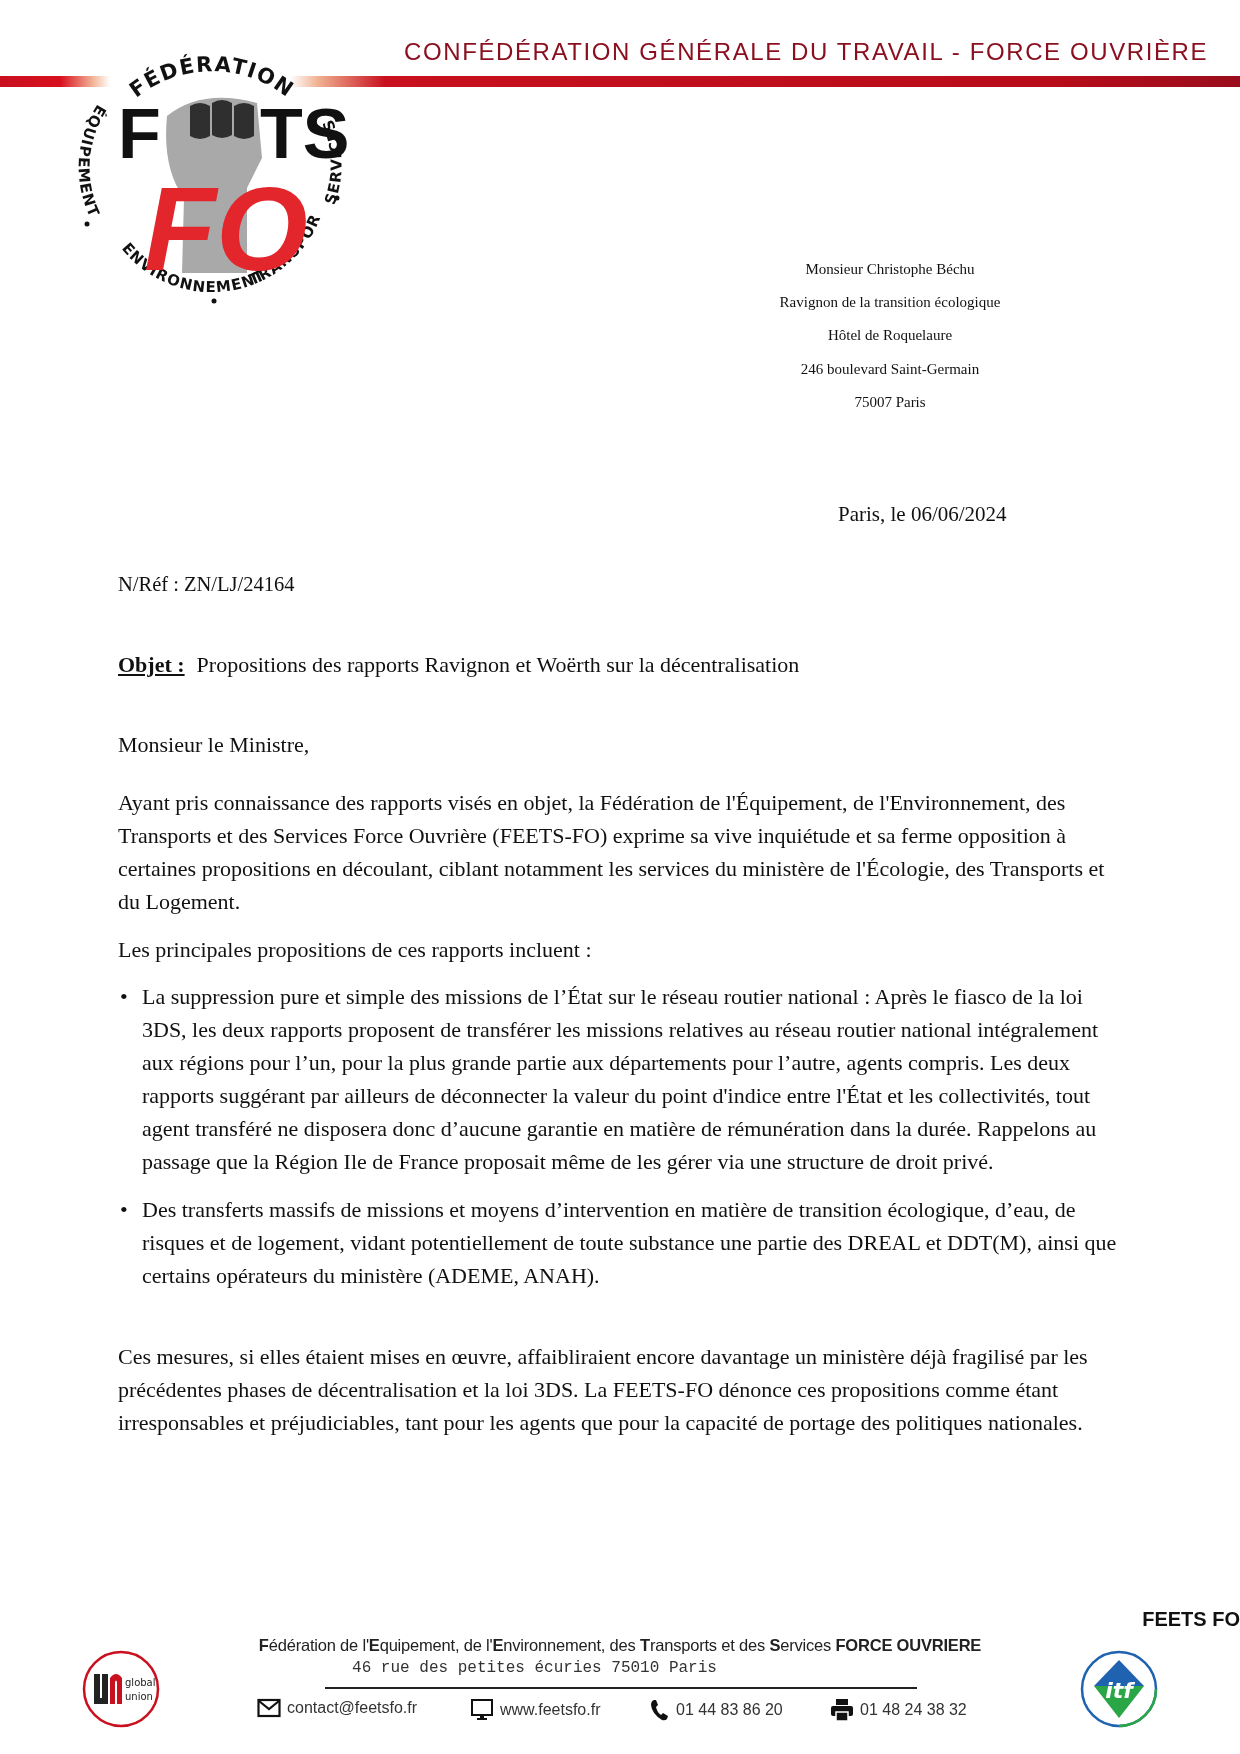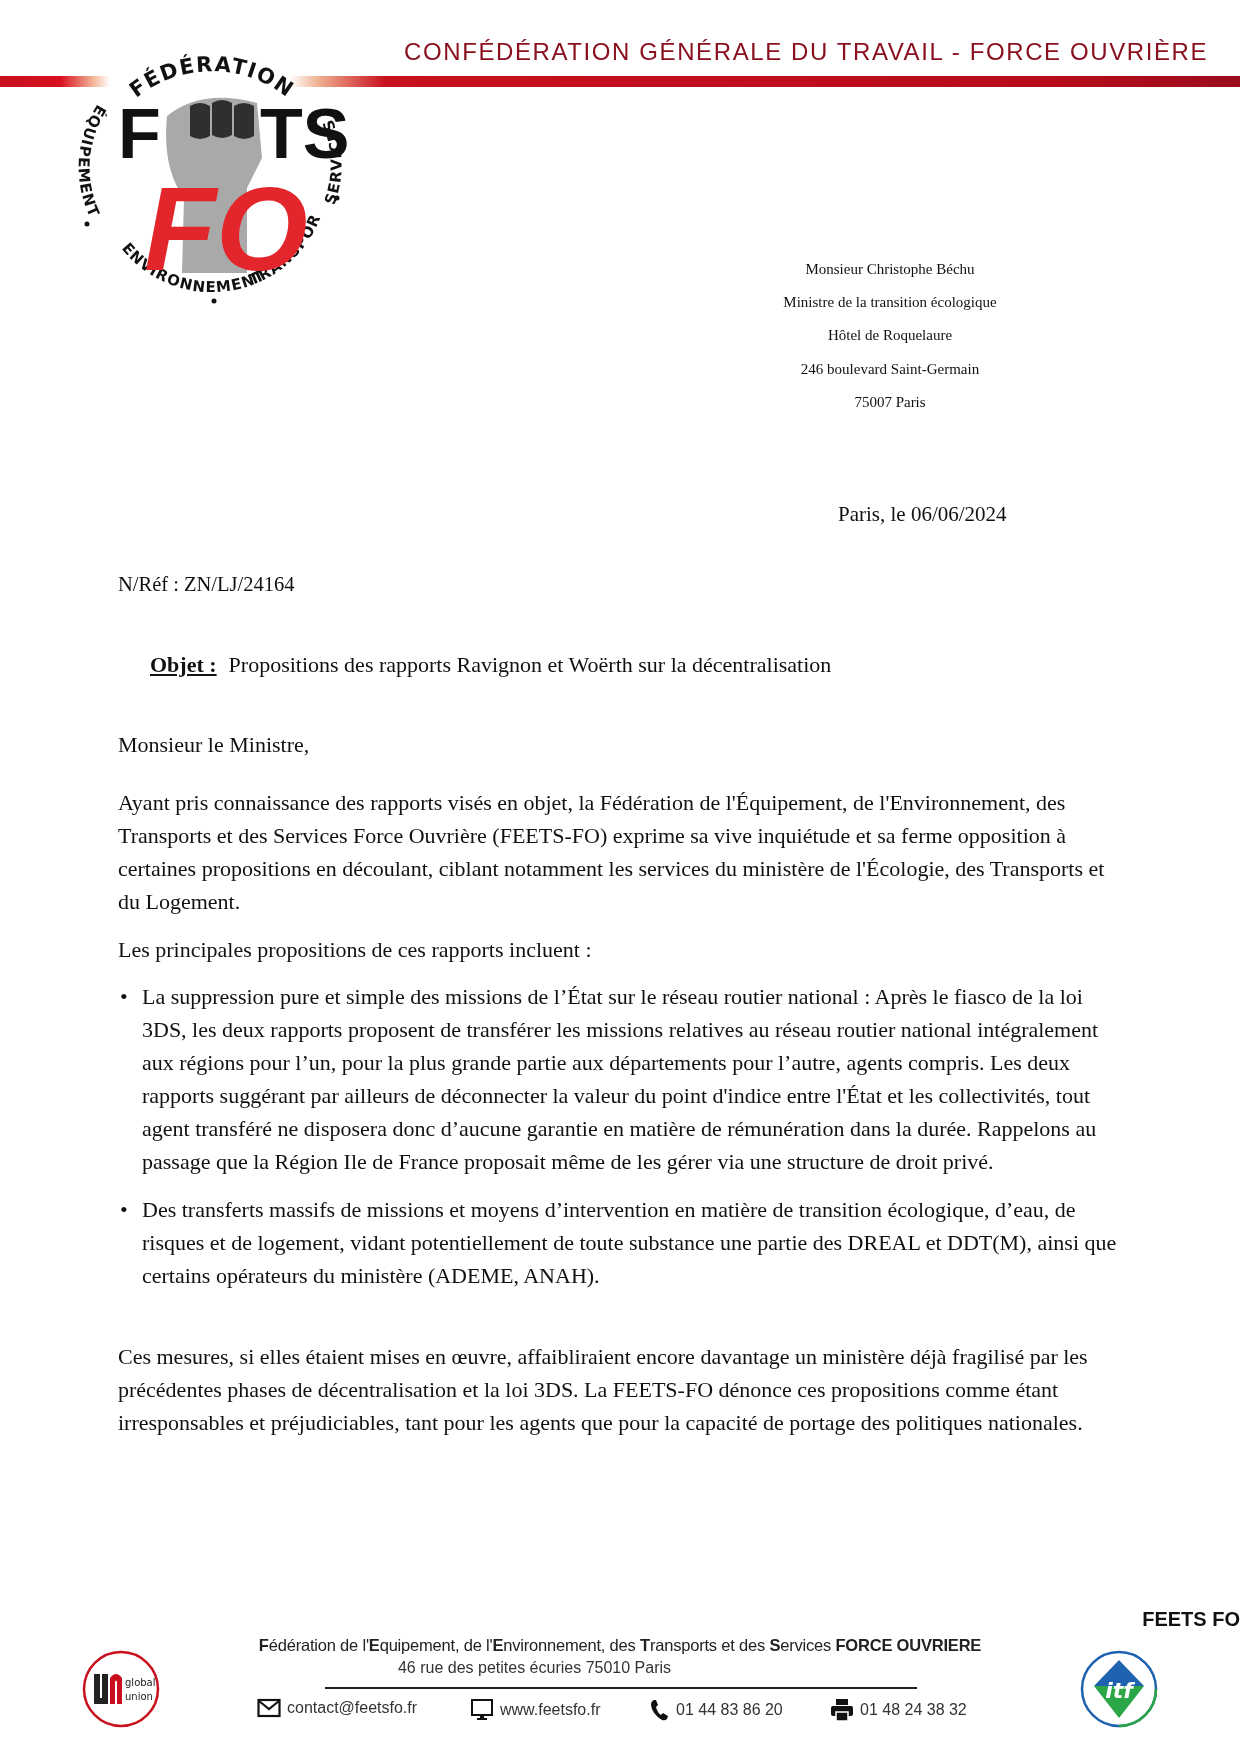--- a/index.html
+++ b/index.html
@@ -18,40 +18,40 @@
 
     
     .logo { position: absolute; left: 62px; top: 48px; width: 300px; height: 270px; }
 
     
     .recipient { position: absolute; left: 640px; top: 253px; width: 500px; text-align: center;
       font-size: 15px; line-height: 33.2px; }
     .date { position: absolute; left: 838px; top: 502px; font-size: 21px; }
     .ref { position: absolute; left: 118px; top: 573px; font-size: 20.5px; }
     .subject { position: absolute; left: 118px; top: 652px; font-size: 22px; white-space: nowrap; }
-    .subject .label { font-weight: bold; text-decoration: underline; margin-right: 12px; margin-left: 32px; }
+    .subject .label { font-weight: bold; text-decoration: underline; margin-right: 12px; }
 
     .body-text { position: absolute; left: 118px; width: 1000px; font-size: 22px; line-height: 33px; }
     .salutation { top: 728px; }
     .para1 { top: 786px; }
     .para2 { top: 933px; }
     .bullets { position: absolute; left: 118px; top: 980px; width: 1000px; font-size: 22px; line-height: 33px;
       margin: 0; padding: 0; list-style: none; }
     .bullets li { position: relative; padding-left: 24px; margin-bottom: 15px; }
     .bullets li .dot { position: absolute; left: 2px; top: 0; }
     .para3 { top: 1340px; }
 
     
     .footer-name { position: absolute; top: 1608px; left: 0; width: 1240px; text-align: right;
       font-family: "Liberation Sans", sans-serif; font-weight: bold; font-size: 20px; color: #111; }
     .footer-full { position: absolute; top: 1636px; left: 0; width: 1240px; text-align: center;
       font-family: "Liberation Sans", sans-serif; font-size: 16.5px; color: #222; letter-spacing: -0.2px; }
     .footer-full b { font-weight: bold; }
     .footer-addr { position: absolute; top: 1659px; left: 0; width: 1069px; text-align: center;
-      font-family: Liberation Sans, sans-serif; font-size: 16px; color: #333; }
+      font-family: Liberation Mono, monospace; font-size: 16px; color: #333; }
     .footer-rule { position: absolute; top: 1687px; left: 325px; width: 592px; height: 2px; background: #222; }
     .contacts { position: absolute; top: 1698px; left: 255px; width: 760px; height: 28px;
       font-family: "Liberation Sans", sans-serif; font-size: 16px; color: #333; }
     .contact { position: absolute; top: 0; display: flex; align-items: center; gap: 6px; white-space: nowrap; }
     .contact svg { display: block; }
     .c-email { left: 2px; } .c-web { left: 215px; } .c-phone { left: 395px; } .c-fax { left: 575px; }
 
     .uni-logo { position: absolute; left: 80px; top: 1648px; width: 82px; height: 82px; text-align: center; }
     .itf-logo { position: absolute; left: 1078px; top: 1648px; width: 82px; height: 82px; }
   </style>
@@ -94,21 +94,21 @@
     <path d="M 105 68 Q 140 40 195 55 L 200 110 Q 190 130 185 140 L 185 225 L 120 225 L 122 150 Q 100 120 105 68 Z" fill="#a9a9a9"></path>
     <path d="M 128 58 q 10 -6 20 0 l 0 30 q -10 6 -20 0 z M 150 55 q 10 -6 20 0 l 0 32 q -10 6 -20 0 z M 172 58 q 10 -6 20 0 l 0 30 q -10 6 -20 0 z" fill="#1a1a1a" opacity="0.85"></path>
     <text x="56" y="110" font-family="Liberation Sans, sans-serif" font-weight="bold" font-size="70" fill="#111">F</text>
     <text x="198" y="110" font-family="Liberation Sans, sans-serif" font-weight="bold" font-size="70" fill="#111">TS</text>
     <text x="82" y="222" font-family="Liberation Sans, sans-serif" font-weight="bold" font-style="italic" font-size="118" fill="#e3262b">FO</text>
   </svg>
 </div>
 
 <div class="recipient">
   <div>Monsieur Christophe Béchu</div>
-  <div>Ministre de la transition écologique</div>
+  <div>Ravignon de la transition écologique</div>
   <div>Hôtel de Roquelaure</div>
   <div>246 boulevard Saint-Germain</div>
   <div>75007 Paris</div>
 </div>
 
 <div class="date">Paris, le 06/06/2024</div>
 <div class="ref">N/Réf : ZN/LJ/24164</div>
 
 <div class="subject">
   <span class="label">Objet :</span><span>Propositions des rapports Ravignon et Woërth sur la décentralisation</span>

